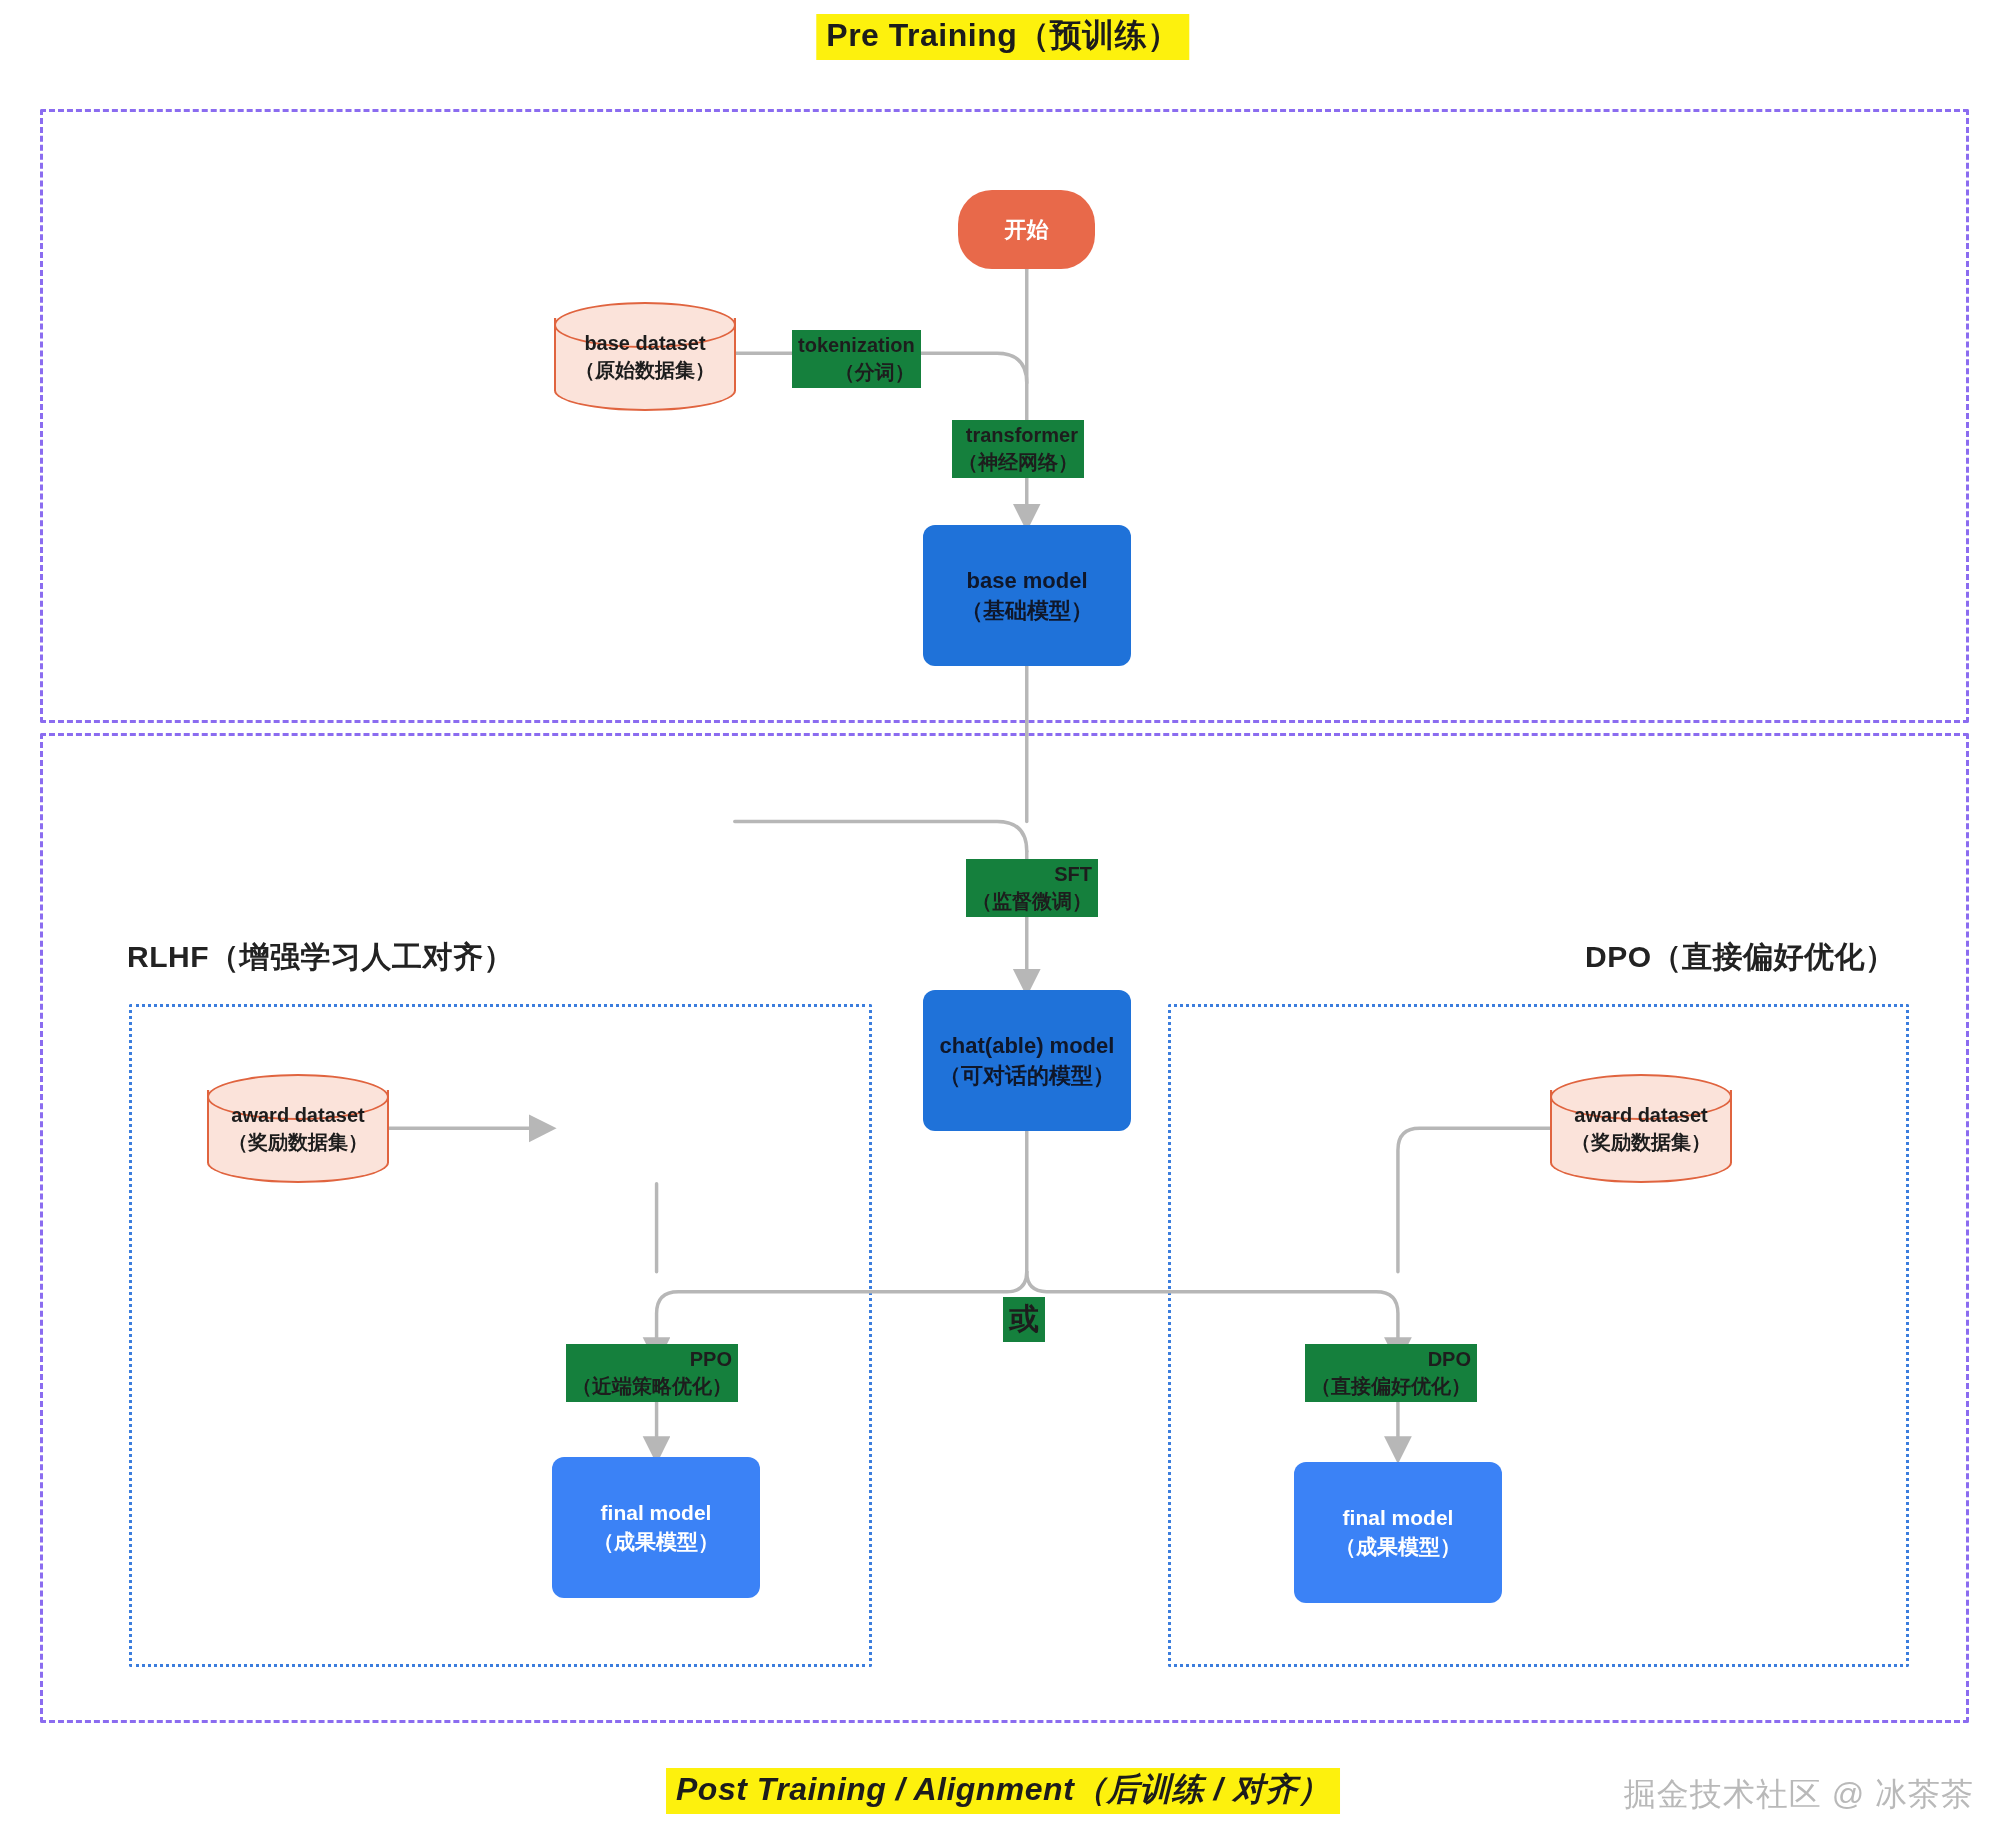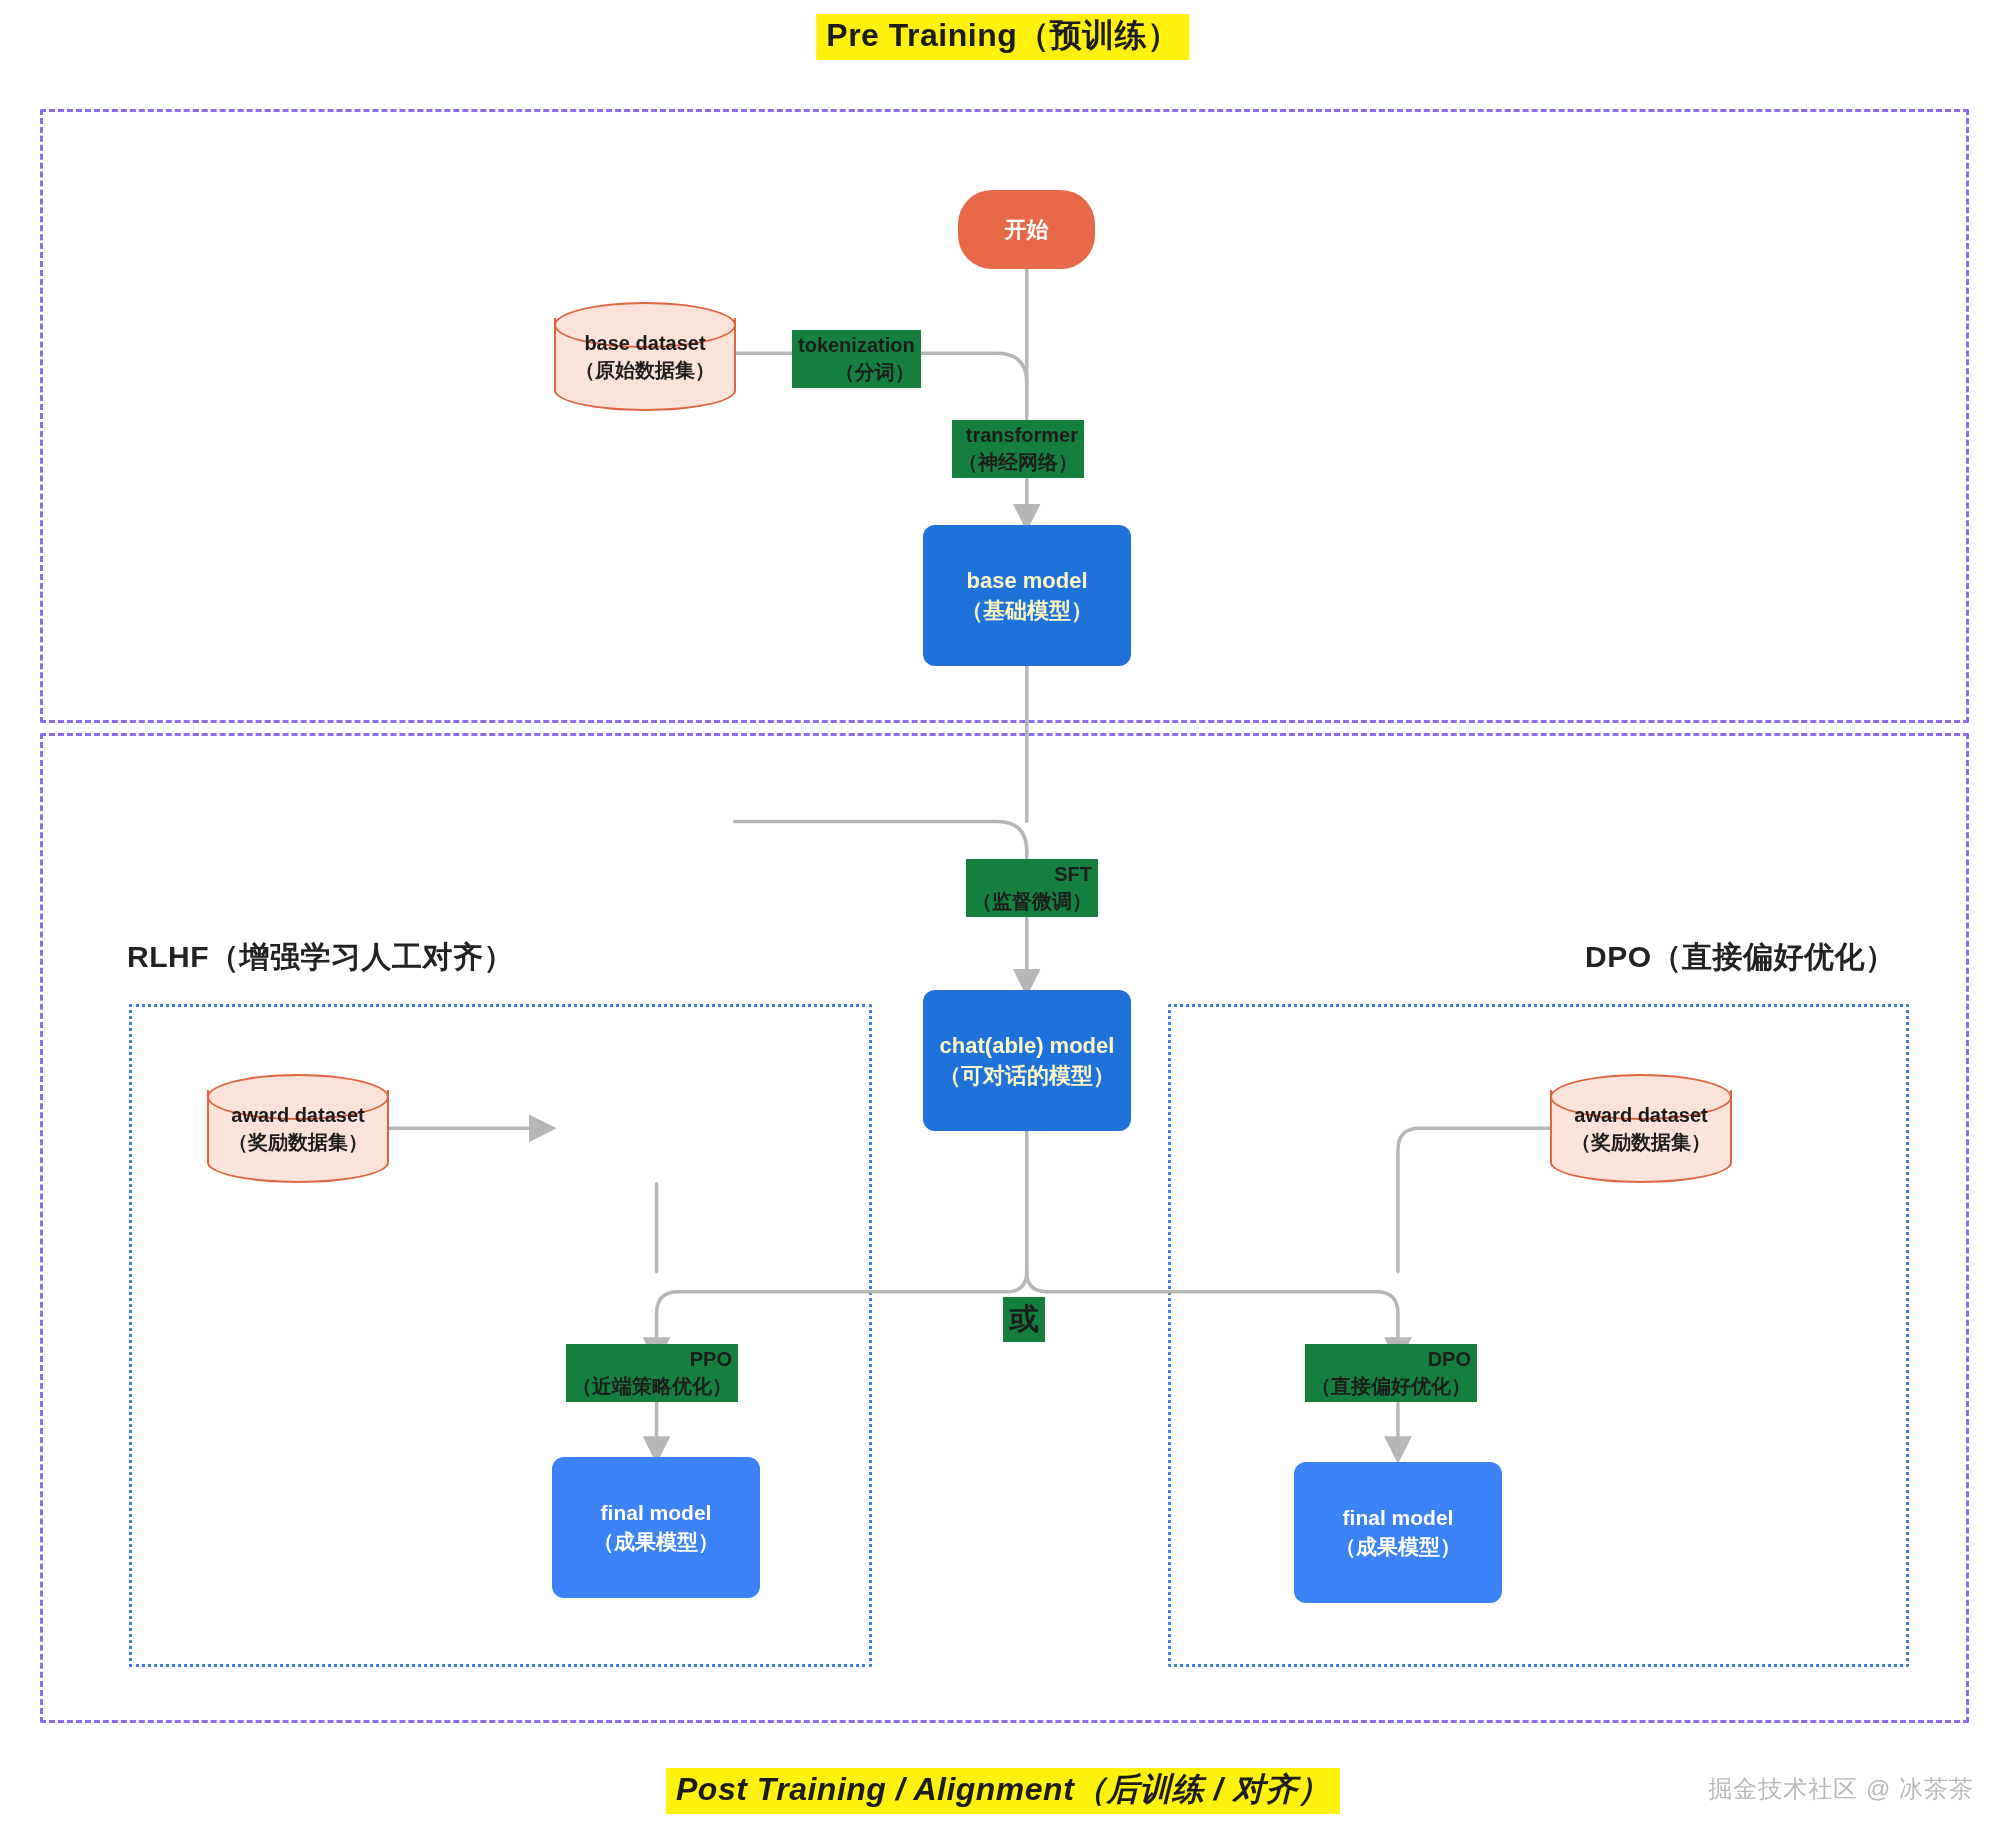--- a/index.html
+++ b/index.html
@@ -70,21 +70,21 @@
 
   .node-start {
     background: #e8694a;
     border-radius: 34px;
     color: #ffffff;
     font-size: 22px;
   }
   .node-blue {
     background: #1f72d9;
     border-radius: 12px;
-    color: #fef9c3;
+    color: #0f172a;
     font-size: 22px;
   }
   .node-lightblue {
     background: #d9e8fb;
     border-radius: 12px;
     color: #1d1d1d;
     font-size: 21px;
   }
   .node-purple {
     background: #3b82f6;
@@ -144,21 +144,21 @@
   .edge-label.big { font-size: 30px; }
 
   
   #wires { position: absolute; left: 0; top: 0; width: 2006px; height: 1841px; z-index: 2; }
 
   
   #watermark {
     position: absolute;
     top: 1773px;
     right: 32px;
-    font-size: 24px;
+    font-size: 32px;
     color: #b9b9b9;
     white-space: nowrap;
     letter-spacing: 1px;
   }
 </style>
 </head>
 <body>
 
 <div id="stage">
 

